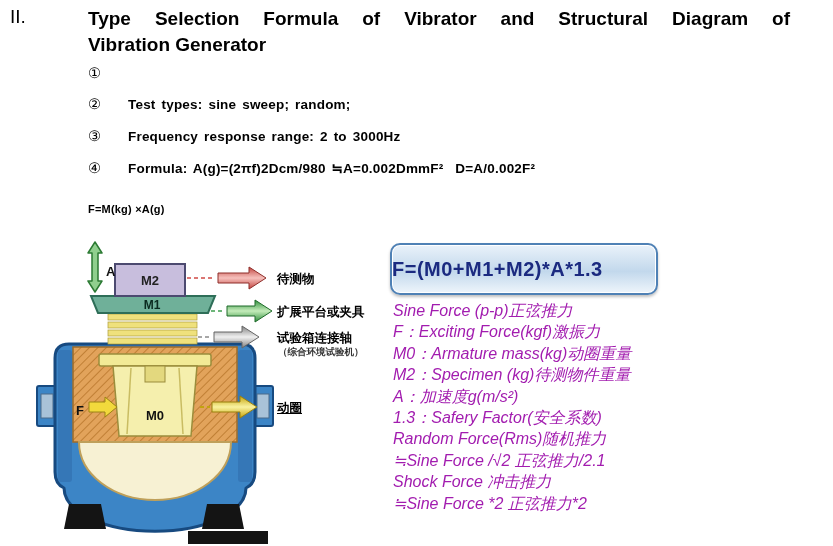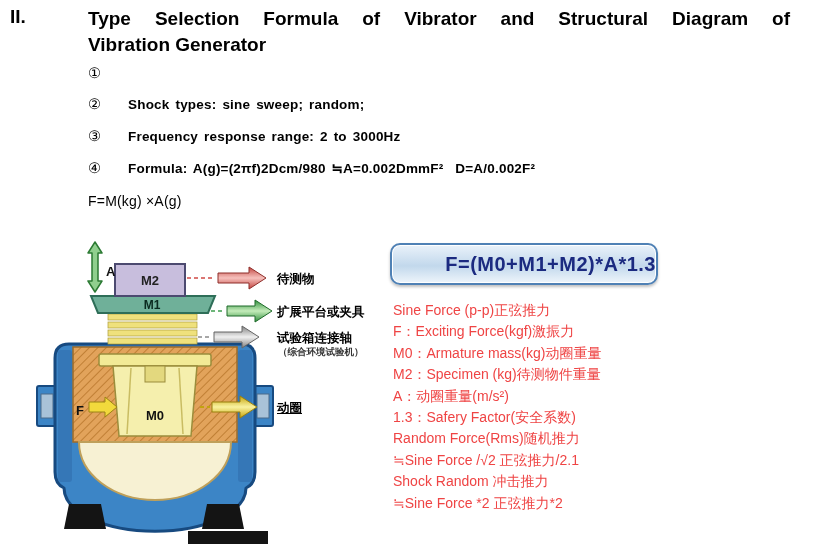--- a/index.html
+++ b/index.html
@@ -1,66 +1,66 @@
 <!DOCTYPE html>
 <html><head>
 <meta charset="utf-8">
 <style>
   * { box-sizing: border-box; }
   html,body { margin:0; padding:0; background:#ffffff; }
   .page {
     position:relative; width:833px; height:546px; background:#ffffff;
     font-family:"Liberation Sans", sans-serif; overflow:hidden; color:#000;
   }
-  .h-num { position:absolute; left:10px; top:6px; font-size:19px; font-weight:bold; }
+  .h-num { position:absolute; left:10px; top:6px; font-size:19px; font-weight:normal; }
   .h-title { position:absolute; left:88px; top:6px; width:702px; font-size:19px; font-weight:bold; line-height:26px; }
   .h-line1 { text-align:justify; text-align-last:justify; }
   .list { position:absolute; left:88px; top:65px; width:710px; }
   .li { display:flex; margin-bottom:15px; font-size:13.5px; font-weight:bold; }
   .li .bullet { flex:0 0 40px; font-size:14.5px; font-weight:normal; padding-top:0px; }
   .li .li-text { white-space:pre-wrap; letter-spacing:0.2px; word-spacing:2px; line-height:16px; padding-top:1px; }
-  .formula-line { position:absolute; left:88px; top:193px; font-size:14px; font-weight:normal; letter-spacing:0.2px; }
+  .formula-line { position:absolute; left:88px; top:203px; font-size:11px; font-weight:bold; letter-spacing:0.2px; }
   .diagram-svg { position:absolute; left:35px; top:240px; }
   .callout { position:absolute; font-size:12.5px; font-weight:bold; white-space:nowrap;text-align:right; }
   .callout-sub { position:absolute; font-size:9.5px; font-weight:bold; color:#333; white-space:nowrap; }
   .c0 { left:277px; top:271px; }
   .c1 { left:277px; top:304px; }
   .c2 { left:277px; top:330px; }
   .c2s { left:278px; top:346px; }
   .c3 { left:277px; top:400px;text-decoration:underline; }
   .formula-box {
-    position:absolute; left:390px; top:243px; width:268px; height:42px;
+    position:absolute; left:390px; top:243px; width:268px; height:52px;
     border:2px solid #4f81b5; border-radius:10px;
     background:linear-gradient(180deg,#eaf2fa 0%, #c2d8ec 55%, #eef5fb 100%);
     box-shadow:0 2px 3px rgba(0,0,0,0.25), inset 0 0 0 1px #ffffff;
-    display:flex; align-items:center; justify-content:flex-end;
+    display:flex; align-items:center; justify-content:flex-start;
   }
   .formula-box span { font-size:20px; font-weight:bold; color:#1b2a80; letter-spacing:0.5px; }
-  .legend { position:absolute; left:393px; top:300px; font-size:14px; line-height:21.4px; color:#ef4444; }
+  .legend { position:absolute; left:393px; top:300px; font-size:16px; line-height:21.4px; color:#a21caf;font-style:italic; }
   .legend-line { white-space:pre; }
   svg text { font-family:"Liberation Sans", sans-serif; }
 </style>
 </head>
 <body>
 
 <div class="page">
 
   <span class="h-num">II.</span>
   <div class="h-title">
     <div class="h-line1">Type Selection Formula of Vibrator and Structural Diagram of</div>
     <div class="h-line2">Vibration Generator</div>
   </div>
 
   <div class="list">
     <div class="li">
       <span class="bullet">①</span>
     </div>
     <div class="li">
       <span class="bullet">②</span>
-      <span class="li-text">Shock types: sine sweep; random;</span>
+      <span class="li-text">Test types: sine sweep; random;</span>
     </div>
     <div class="li">
       <span class="bullet">③</span>
       <span class="li-text">Frequency response range: 2 to 3000Hz</span>
     </div>
     <div class="li">
       <span class="bullet">④</span>
       <span class="li-text">Formula: A(g)=(2πf)2Dcm/980 ≒A=0.002DmmF²  D=A/0.002F²</span>
     </div>
   </div>
@@ -178,21 +178,21 @@
 
   <div class="formula-box">
     <span>F=(M0+M1+M2)*A*1.3</span>
   </div>
 
   <div class="legend">
     <div class="legend-line">Sine Force (p-p)正弦推力</div>
     <div class="legend-line">F：Exciting Force(kgf)激振力</div>
     <div class="legend-line">M0：Armature mass(kg)动圈重量</div>
     <div class="legend-line">M2：Specimen (kg)待测物件重量</div>
-    <div class="legend-line">A：动圈重量(m/s²)</div>
+    <div class="legend-line">A：加速度g(m/s²)</div>
     <div class="legend-line">1.3：Safery Factor(安全系数)</div>
     <div class="legend-line">Random Force(Rms)随机推力</div>
     <div class="legend-line">≒Sine Force /√2 正弦推力/2.1</div>
-    <div class="legend-line">Shock Random 冲击推力</div>
+    <div class="legend-line">Shock Force 冲击推力</div>
     <div class="legend-line">≒Sine Force *2 正弦推力*2</div>
   </div>
 
 </div>
 
 </body></html>

